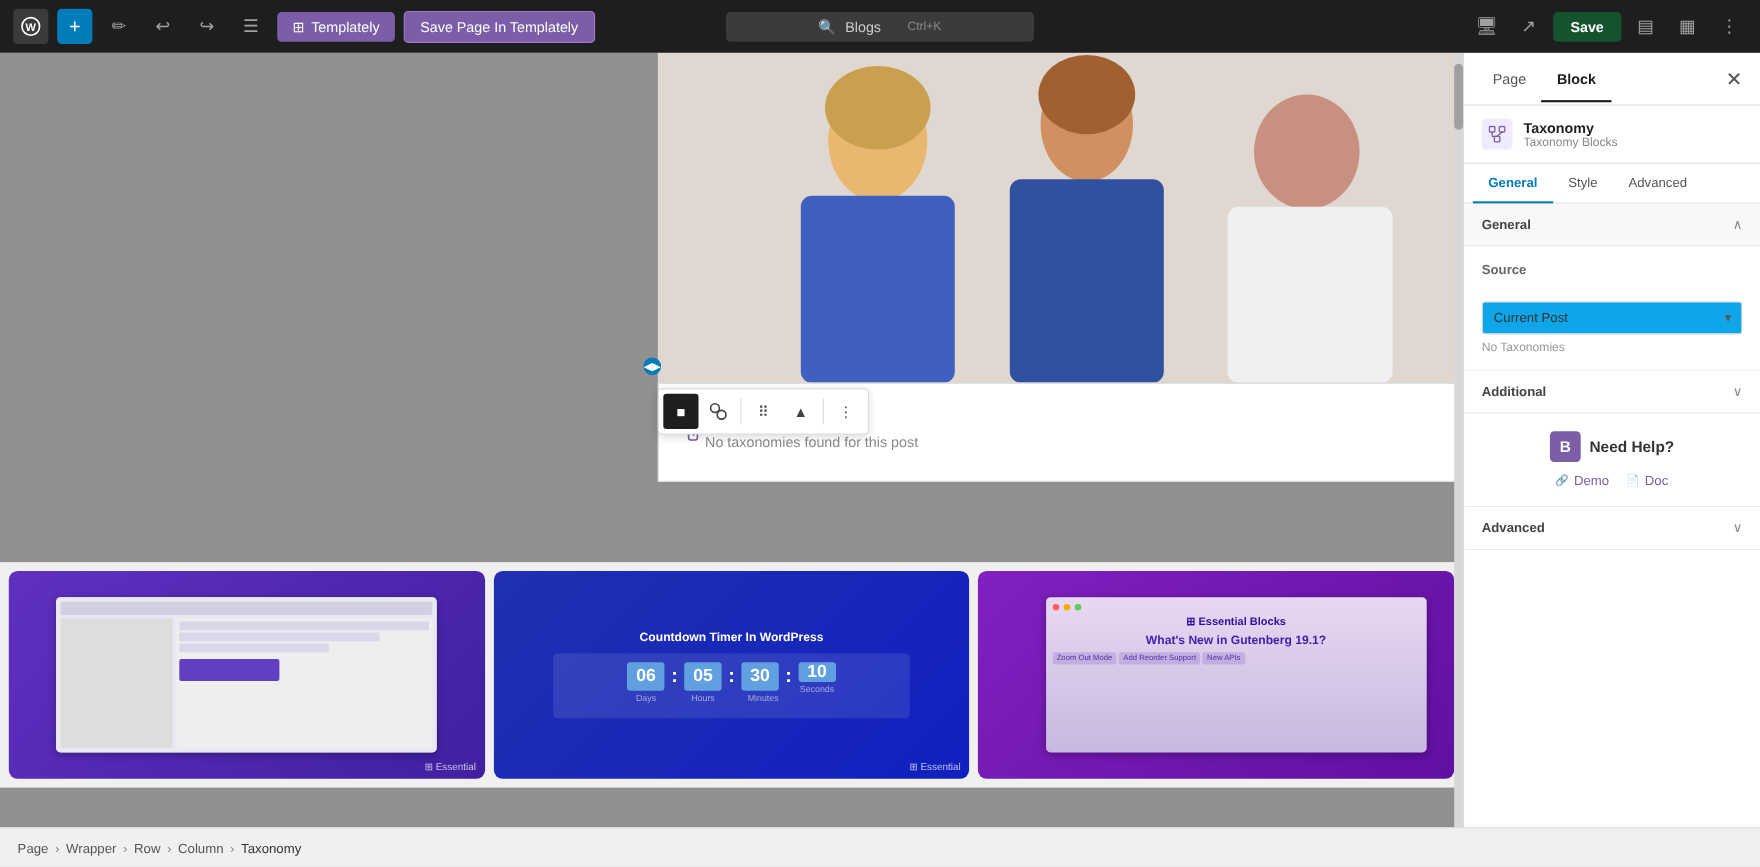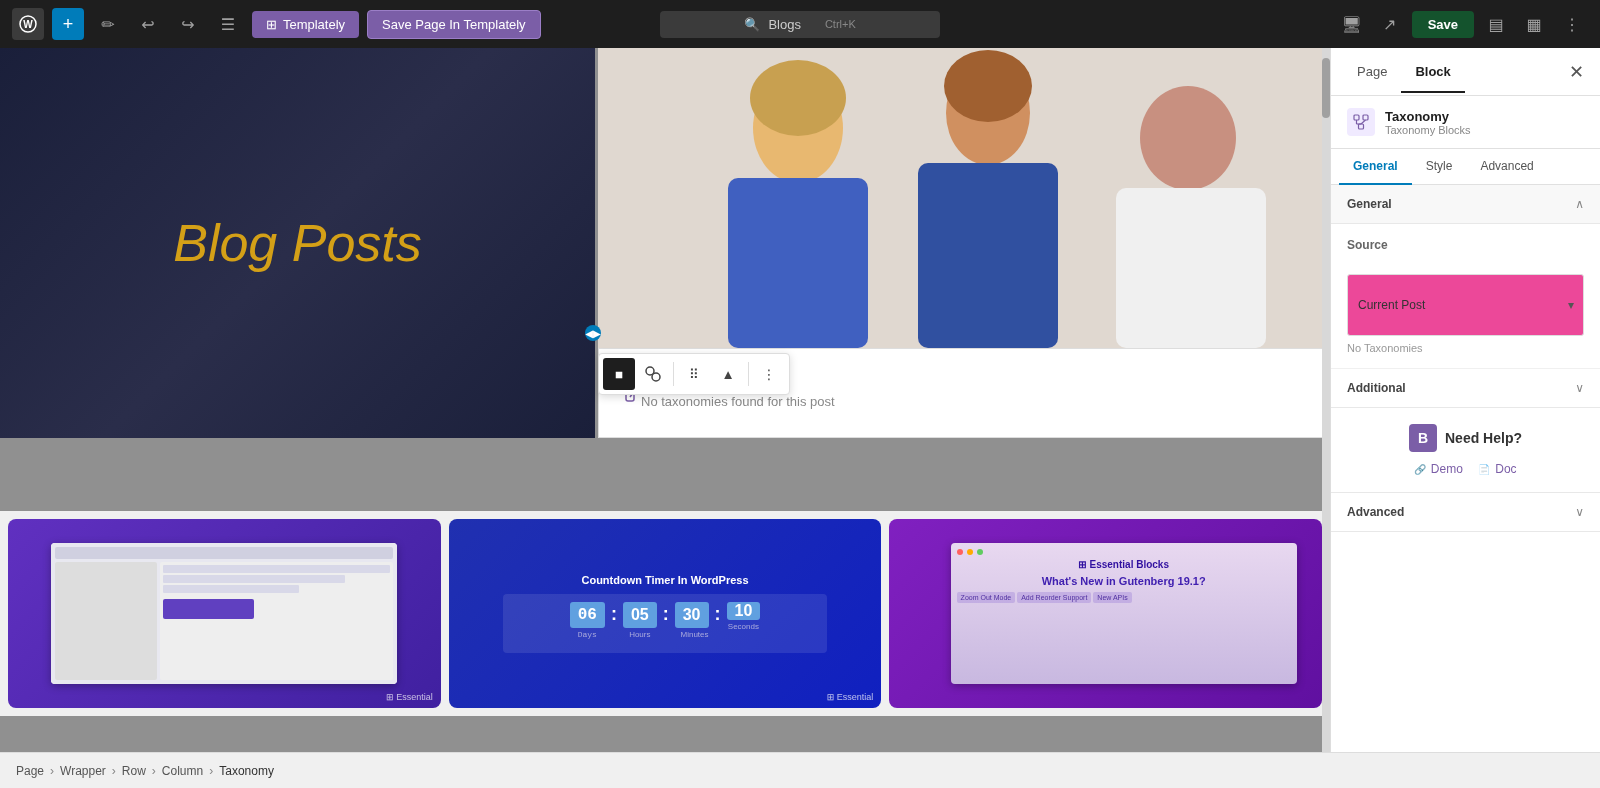--- a/index.html
+++ b/index.html
@@ -161,21 +161,21 @@
       display: flex; align-items: center; justify-content: space-between;
       padding: 12px 16px; background: #f8f8f8; border-bottom: 1px solid #e8e8e8;
     }
     .section-title { font-size: 12px; font-weight: 600; color: #444; text-transform: none; }
     .section-chevron { color: #888; font-size: 12px; cursor: pointer; }
 
     .field-group { padding: 14px 16px; border-bottom: 1px solid #f0f0f0; }
     .field-label { font-size: 12px; color: #666; margin-bottom: 22px; font-weight: 700; }
     .field-select {
       width: 100%; border: 1px solid #ddd; border-radius: 3px;
-      padding: 23px 10px; font-size: 12px; color: #333; background: #ec4899;
+      padding: 7px 10px; font-size: 12px; color: #333; background: #0ea5e9;
       appearance: none; cursor: pointer; position: relative;
     }
     .select-wrapper { position: relative; }
     .select-wrapper::after {
       content: '▾'; position: absolute; right: 10px; top: 50%; transform: translateY(-50%);
       color: #555; pointer-events: none; font-size: 12px;
     }
     .no-taxonomies { font-size: 11px; color: #999; margin-top: 6px; }
 
     
@@ -257,23 +257,20 @@
     <button class="top-bar-icon-btn">▤</button>
     <button class="top-bar-icon-btn">▦</button>
     <button class="top-bar-icon-btn">⋮</button>
   </div>
 </div>
 
 <div class="main-layout">
 
   <div class="canvas-area">
 
-    <div class="blog-posts-block">
-      <h1 class="blog-posts-title">Blog Posts</h1>
-    </div>
 
     <div class="image-block">
       <div class="people-bg">
         
         <svg width="100%" height="100%" viewBox="0 0 730 300" xmlns="http://www.w3.org/2000/svg">
           <rect width="730" height="300" fill="#d8d0c8"></rect>
 
           <rect width="730" height="300" fill="#e8e0d8" opacity="0.5"></rect>
 
           <ellipse cx="200" cy="80" rx="45" ry="55" fill="#e8b870"></ellipse>
@@ -345,21 +342,21 @@
           </div>
         </div>
         <div style="position:absolute;bottom:6px;right:8px;color:rgba(255,255,255,0.7);font-size:9px;">⊞ Essential</div>
       </div>
 
       <div style="flex:1; border-radius:8px; background:linear-gradient(135deg,#2030b0,#1020c0); overflow:hidden; position:relative;">
         <div style="width:100%;height:100%;display:flex;flex-direction:column;align-items:center;justify-content:center;">
           <div style="color:white;font-size:11px;font-weight:600;margin-bottom:8px;">Countdown Timer In WordPress</div>
           <div style="width:75%;background:rgba(255,255,255,0.1);border-radius:4px;padding:8px;">
             <div style="display:flex;justify-content:center;gap:6px;margin-bottom:6px;">
-              <div style="text-align:center;font-family:Liberation Mono, monospace;">
+              <div style="text-align:center;">
                 <div style="background:#60a0e0;color:white;border-radius:3px;padding:4px 8px;font-size:16px;font-weight:700;">06</div>
                 <div style="font-size:8px;color:#aad;margin-top:2px;">Days</div>
               </div>
               <div style="color:white;font-size:18px;font-weight:700;padding-top:2px;">:</div>
               <div style="text-align:center;">
                 <div style="background:#60a0e0;color:white;border-radius:3px;padding:4px 8px;font-size:16px;font-weight:700;">05</div>
                 <div style="font-size:8px;color:#aad;margin-top:2px;">Hours</div>
               </div>
               <div style="color:white;font-size:18px;font-weight:700;padding-top:2px;">:</div>
               <div style="text-align:center;">

